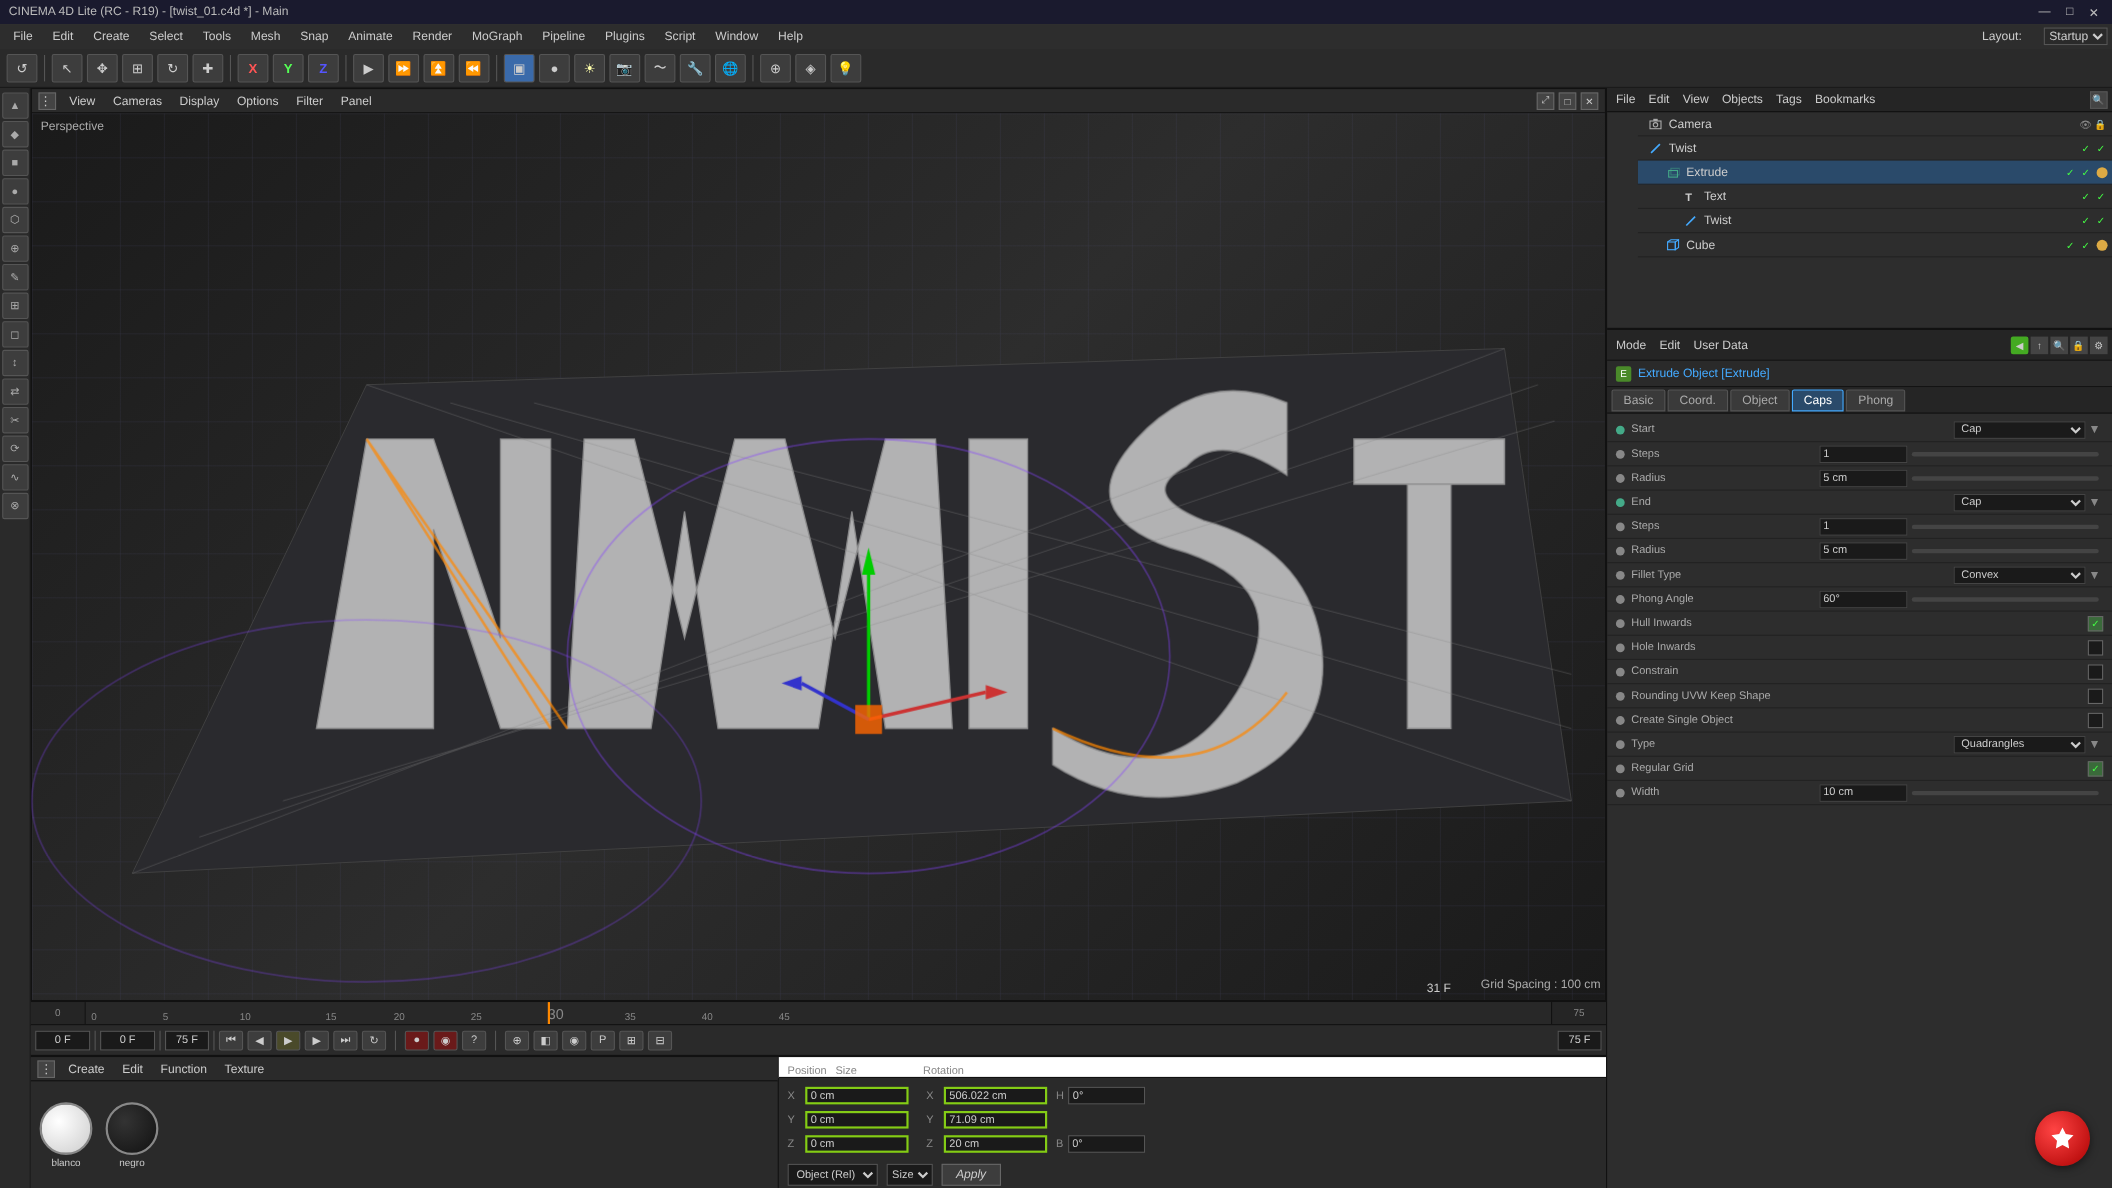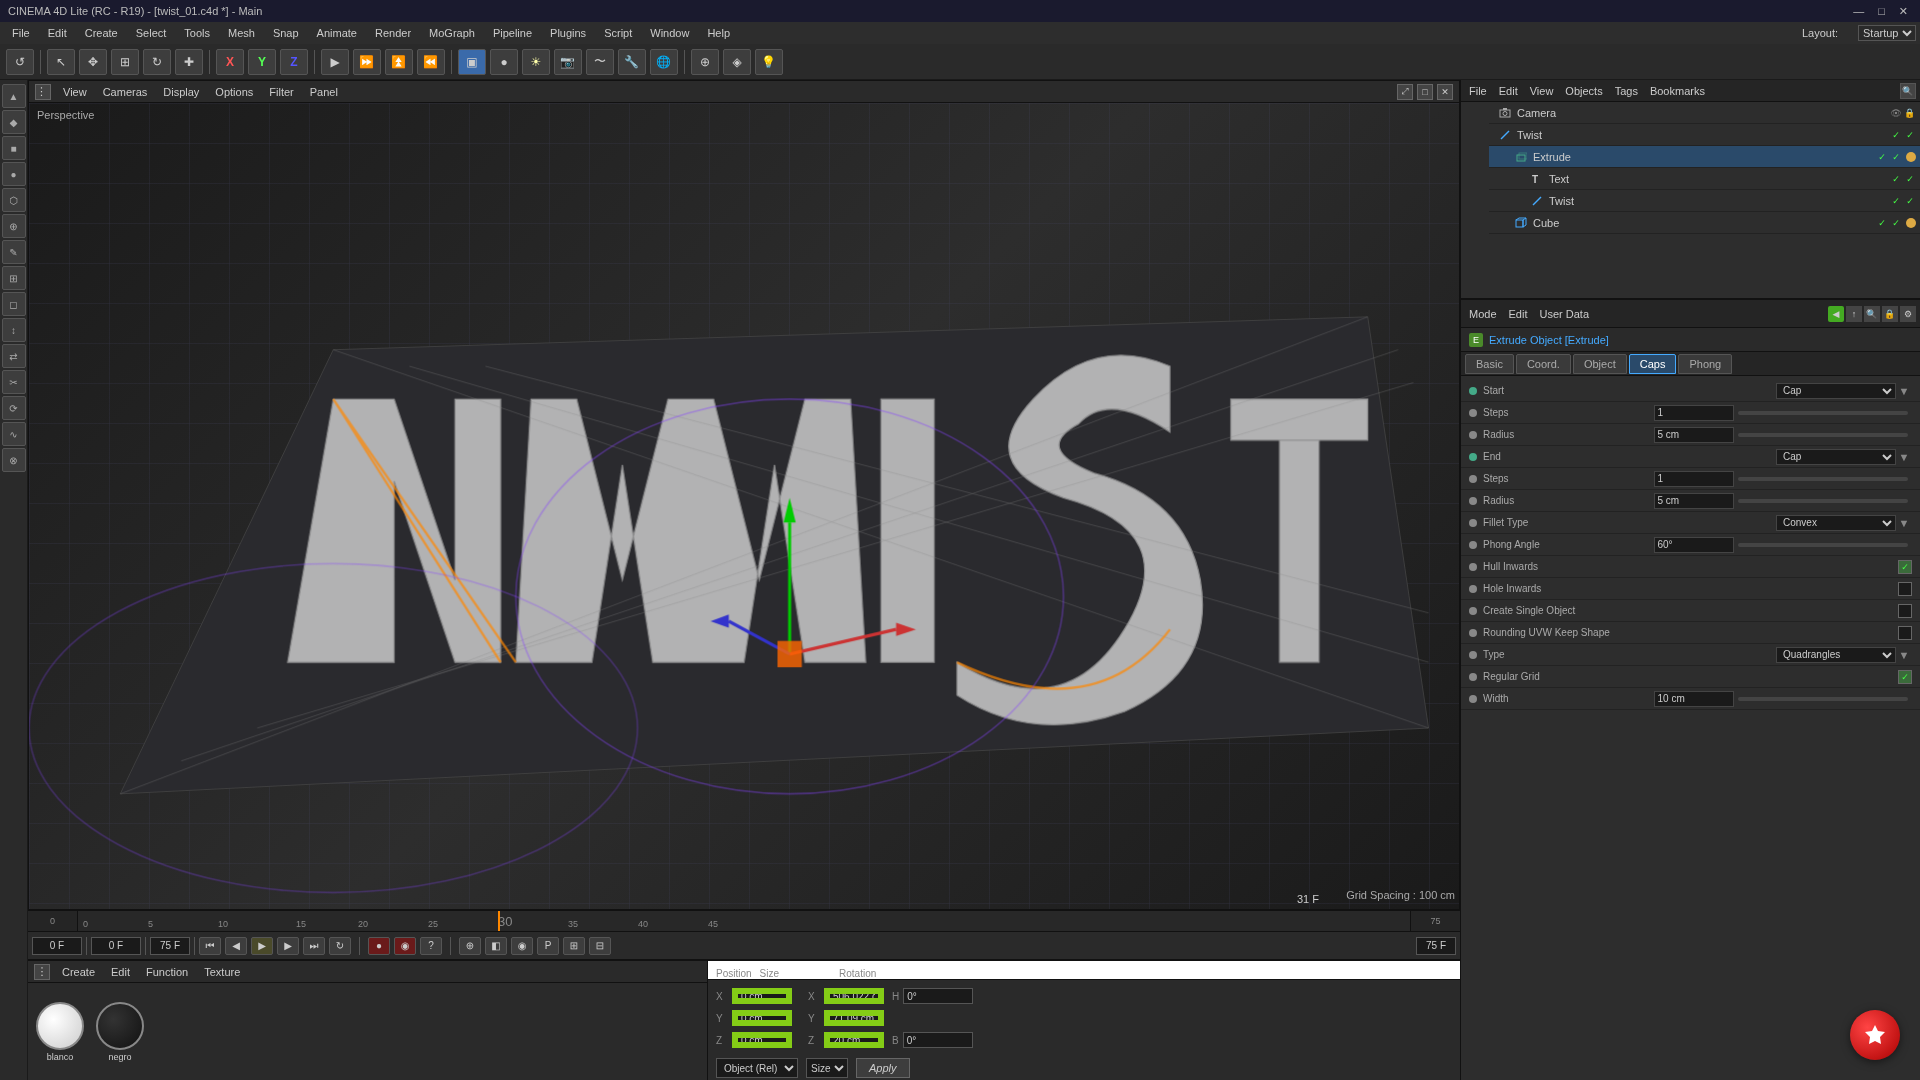--- a/index.html
+++ b/index.html
@@ -142,22 +142,22 @@
       flex: 1; display: flex; flex-direction: column;
     }
     #transform-header {
       height: 22px; background: #ffffff; display: flex; align-items: flex-end;
       padding: 0 8px; border-bottom: 1px solid #111;
     }
     .transform-col { display: flex; flex-direction: column; gap: 2px; padding: 4px 8px; }
     .transform-row { display: flex; align-items: center; gap: 4px; height: 20px; }
     .transform-label { color: #888; font-size: 10px; width: 12px; }
     .transform-field {
-      background: #1a1a1a; border: 6px solid #84cc16; color: #ccc;
-      height: 16px; width: 60px; font-size: 10px; padding: 0 3px;
+      background: #1a1a1a; border: 2px solid #84cc16; color: #ccc;
+      height: 16px; width: 94px; font-size: 10px; padding: 0 3px;
     }
     .transform-field2 {
       background: #1a1a1a; border: 1px solid #555; color: #ccc;
       height: 16px; width: 70px; font-size: 10px; padding: 0 3px;
     }
     #obj-dropdown {
       background: #1a1a1a; border: 1px solid #555; color: #ccc;
       height: 20px; font-size: 10px; padding: 0 3px; cursor: pointer;
     }
     #apply-btn {
@@ -755,30 +755,35 @@
           <span class="prop-name">Hull Inwards</span>
           <div class="prop-checkbox checked">✓</div>
         </div>
 
         <div class="prop-row">
           <div class="prop-dot"></div>
           <span class="prop-name">Hole Inwards</span>
           <div class="prop-checkbox"></div>
         </div>
 
+        <div class="prop-row">
+          <div class="prop-dot"></div>
+          <span class="prop-name">Constrain</span>
+          <div class="prop-checkbox"></div>
+        </div>
+
+        <div class="prop-row">
+          <div class="prop-dot"></div>
+          <span class="prop-name">Rounding UVW Keep Shape</span>
+          <div class="prop-checkbox"></div>
+        </div>
 
         <div class="prop-row">
           <div class="prop-dot"></div>
           <span class="prop-name">Create Single Object</span>
-          <div class="prop-checkbox"></div>
-        </div>
-
-        <div class="prop-row">
-          <div class="prop-dot"></div>
-          <span class="prop-name">Rounding UVW Keep Shape</span>
           <div class="prop-checkbox"></div>
         </div>
 
         <div class="prop-row">
           <div class="prop-dot"></div>
           <span class="prop-name">Type</span>
           <select class="prop-dropdown" style="width:120px;">
             <option>Quadrangles</option>
           </select>
           <div style="width:16px;height:16px;display:flex;align-items:center;justify-content:center;cursor:pointer;color:#888;">▼</div>

